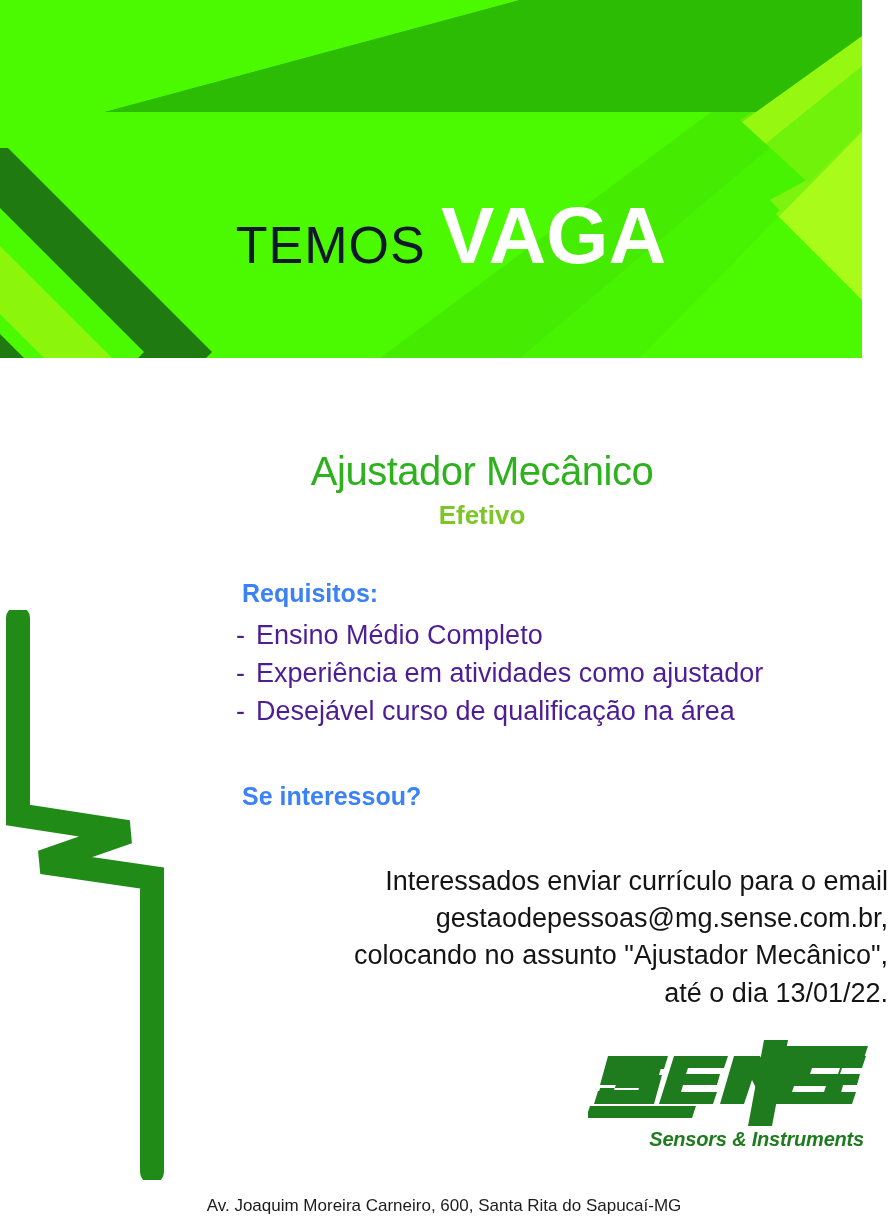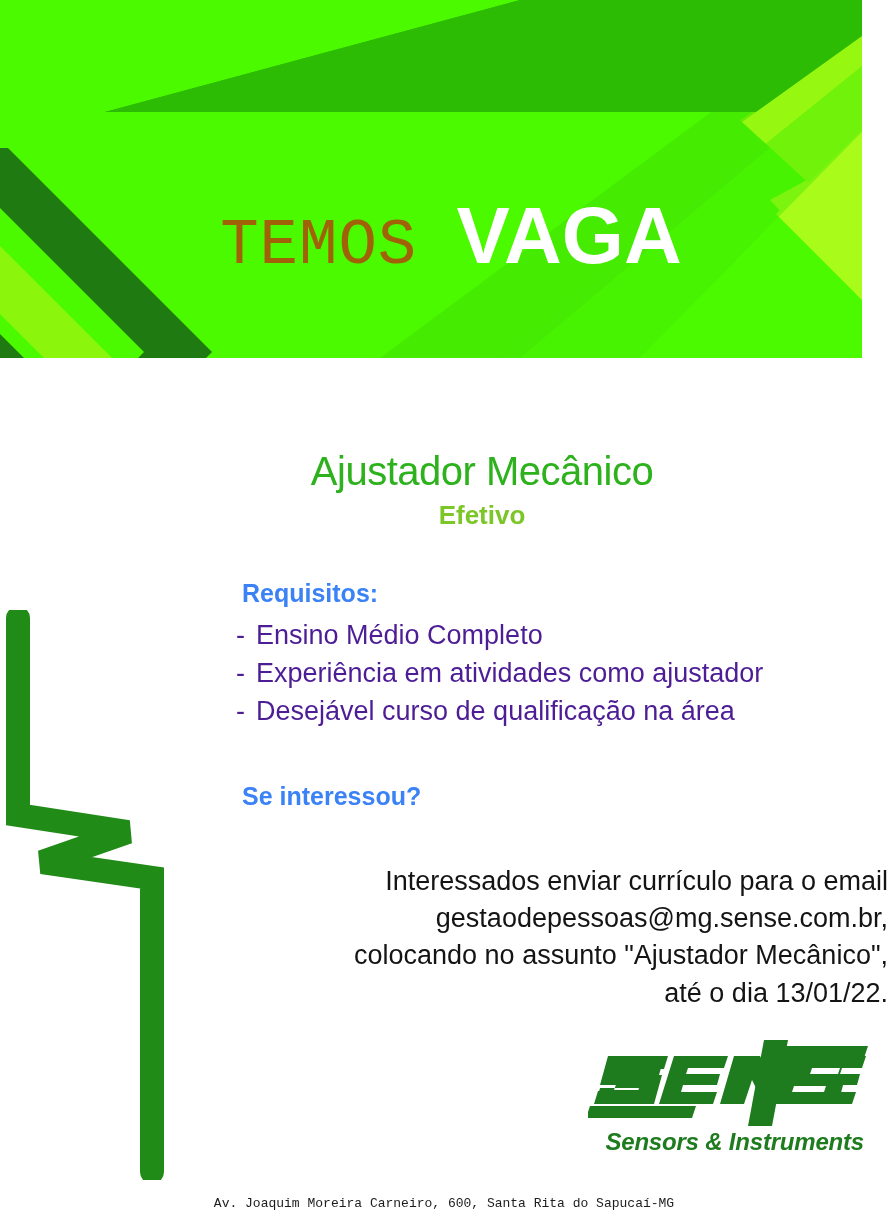--- a/index.html
+++ b/index.html
@@ -39,24 +39,24 @@
     top: 196px;
     width: 862px;
     text-align: center;
     white-space: nowrap;
     line-height: 1;
     z-index: 5;
     padding-left: 40px;
     box-sizing: border-box;
   }
   .headline-light {
-    font-family: Liberation Mono, monospace;
-    font-size: 64px;
-    font-weight: 400;
-    color: #a16207;
+    font-family: Liberation Sans, sans-serif;
+    font-size: 52px;
+    font-weight: 400;
+    color: #0f172a;
     letter-spacing: 1px;
   }
   .headline-bold {
     font-family: Liberation Sans, sans-serif;
     font-size: 80px;
     font-weight: 700;
     color: #ffffff;
     letter-spacing: 0px;
   }
 
@@ -153,39 +153,39 @@
     left: 588px;
     top: 1040px;
     width: 280px;
     z-index: 3;
   }
   #sense-logo-mark {
     display: block;
   }
   #sense-logo-tagline {
     font-family: "Liberation Sans", sans-serif;
-    font-size: 24px;
+    font-size: 20px;
     font-weight: 700;
     font-style: italic;
     color: #1E7B1E;
     text-align: right;
     letter-spacing: -0.2px;
     margin-top: 2px;
     padding-right: 4px;
   }
 
   
   #footer-address {
     position: absolute;
     left: 0;
     top: 1196px;
     width: 888px;
     text-align: center;
-    font-family: Liberation Mono, monospace;
-    font-size: 13px;
+    font-family: Liberation Sans, sans-serif;
+    font-size: 17px;
     font-weight: 400;
     color: #1c1c1c;
     z-index: 3;
   }
 </style>
 </head>
 <body>
 
 <div id="poster">
 

